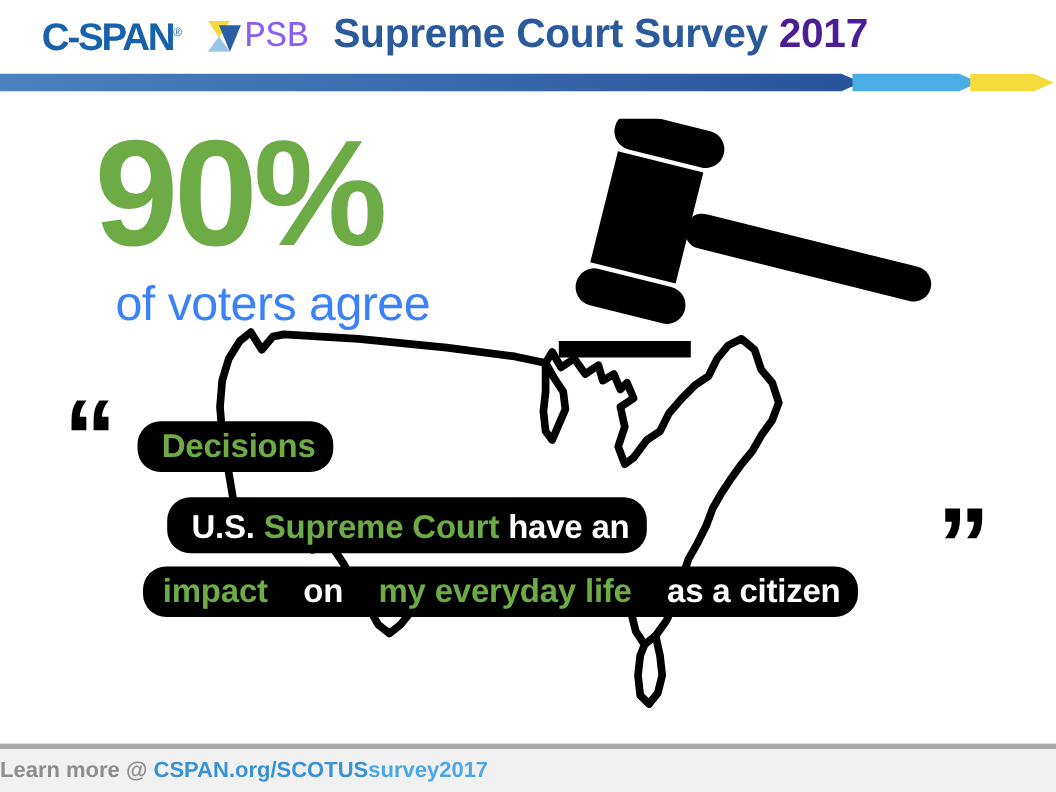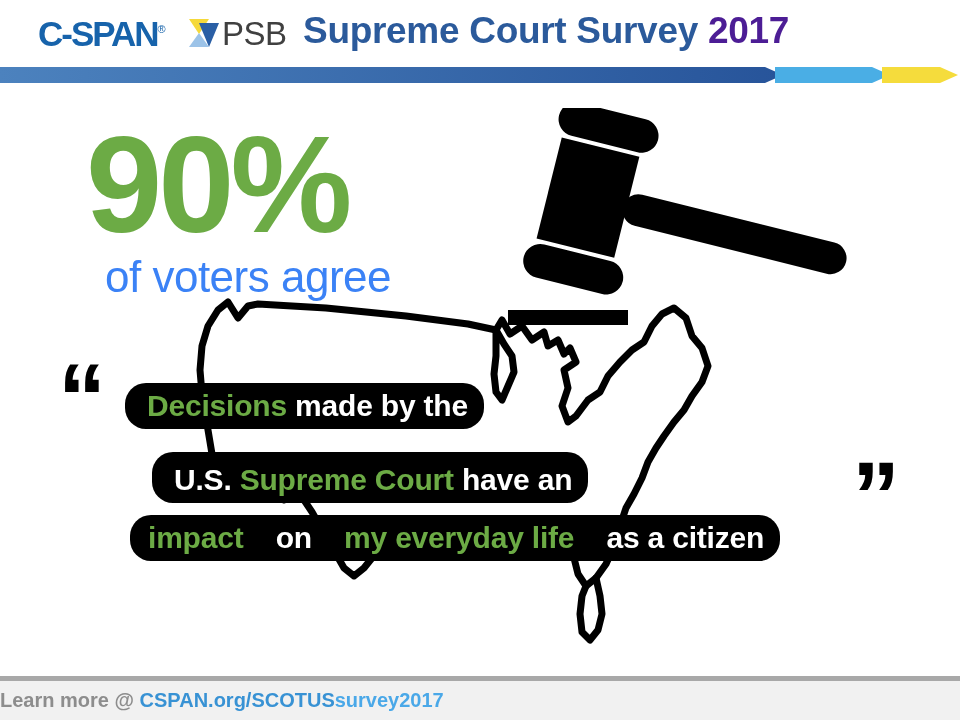--- a/index.html
+++ b/index.html
@@ -40,23 +40,24 @@
   }
   #psb-mark {
     position: absolute;
     left: 188px; top: 17px;
     width: 36px; height: 33px;
   }
   #psb-text {
     position: absolute;
     left: 222px; top: 15px;
     font-size: 33px;
-    color: #404040;
+    color: #8b5cf6;
     letter-spacing: -0.5px;
     font-weight: normal;
+    font-family: Liberation Mono, monospace;
   }
   #survey-title {
     position: absolute;
     left: 303px; top: 10px;
     font-size: 37px;
     font-weight: bold;
     color: #2b5a9b;
     letter-spacing: -0.3px;
     white-space: nowrap;
   }
@@ -67,21 +68,21 @@
   
   #arrow-bar {
     position: absolute;
     left: 0; top: 65px;
     width: 960px; height: 20px;
   }
 
   
   #stat-number {
     position: absolute;
-    left: 86px; top: 116px;
+    left: 86px; top: 108px;
     font-size: 137px;
     font-weight: bold;
     color: #6cab45;
     letter-spacing: -4px;
     line-height: 1;
   }
   #stat-caption {
     position: absolute;
     left: 105px; top: 252px;
     font-size: 44px;
@@ -275,21 +276,20 @@
         <path d="M 400 282 L 404 300 L 406 318 L 402 334 L 394 344 L 386 336 L 384 318 L 386 300 L 390 290"></path>
       </g>
     </svg>
   </div>
 
   <div id="quote-open" class="quote-mark">“</div>
   <div id="quote-close" class="quote-mark">”</div>
 
   <div id="bar-1" class="text-bar">
       <span class="g">Decisions</span>
-      <span class="w">&nbsp;made by the</span>
     </div>
 
   <div id="bar-2" class="text-bar">
       <span class="w">U.S.&nbsp;</span>
       <span class="g">Supreme Court</span>
       <span class="w">&nbsp;have an</span>
     </div>
 
   <div id="bar-3" class="text-bar">
       <span class="g">impact</span>

